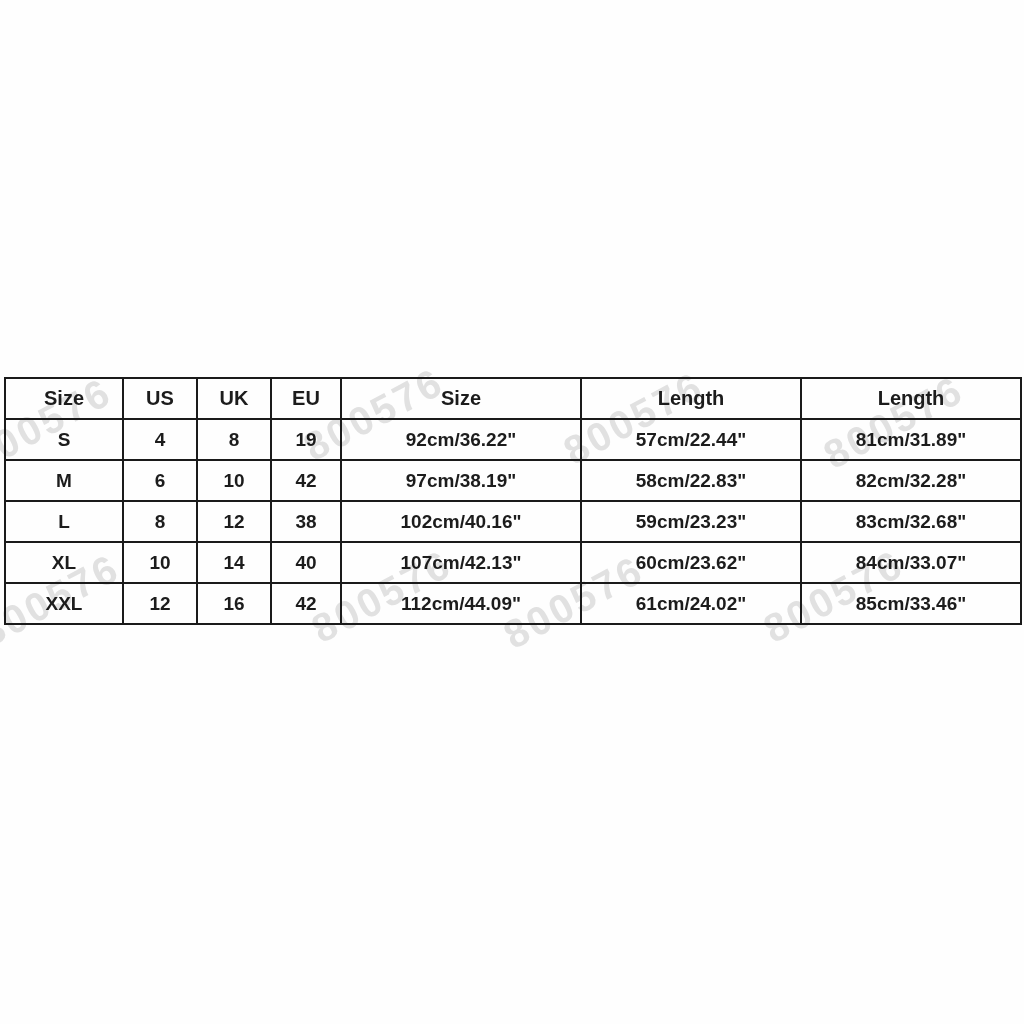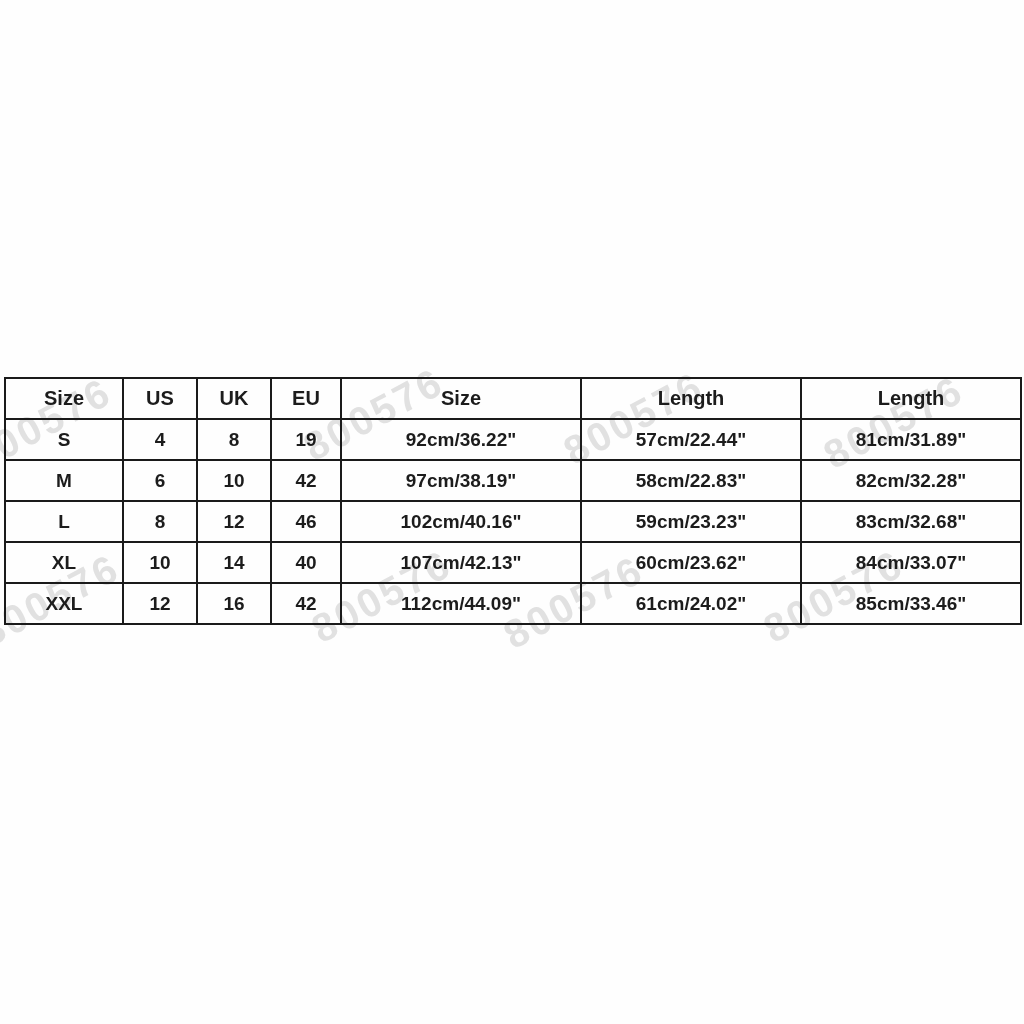--- a/index.html
+++ b/index.html
@@ -115,21 +115,21 @@
         <td>10</td>
         <td>42</td>
         <td>97cm/38.19"</td>
         <td>58cm/22.83"</td>
         <td>82cm/32.28"</td>
       </tr>
       <tr>
         <td>L</td>
         <td>8</td>
         <td>12</td>
-        <td>46</td>
+        <td>38</td>
         <td>102cm/40.16"</td>
         <td>59cm/23.23"</td>
         <td>83cm/32.68"</td>
       </tr>
       <tr>
         <td>XL</td>
         <td>10</td>
         <td>14</td>
         <td>40</td>
         <td>107cm/42.13"</td>

